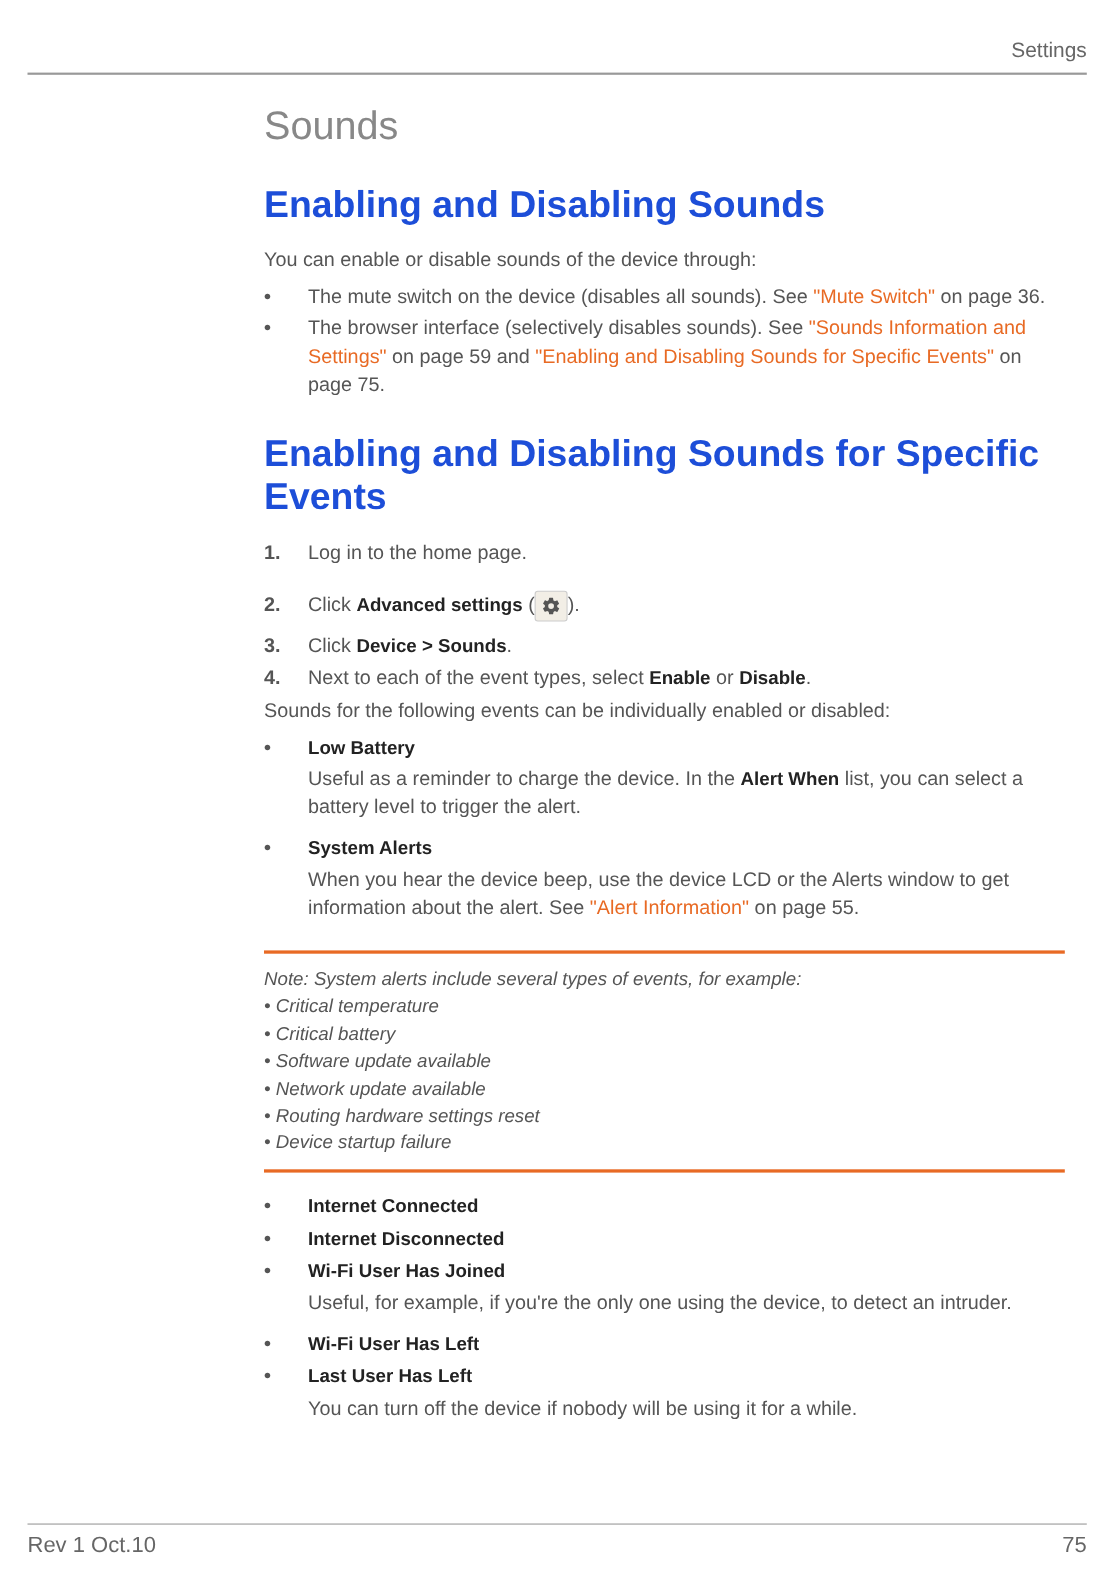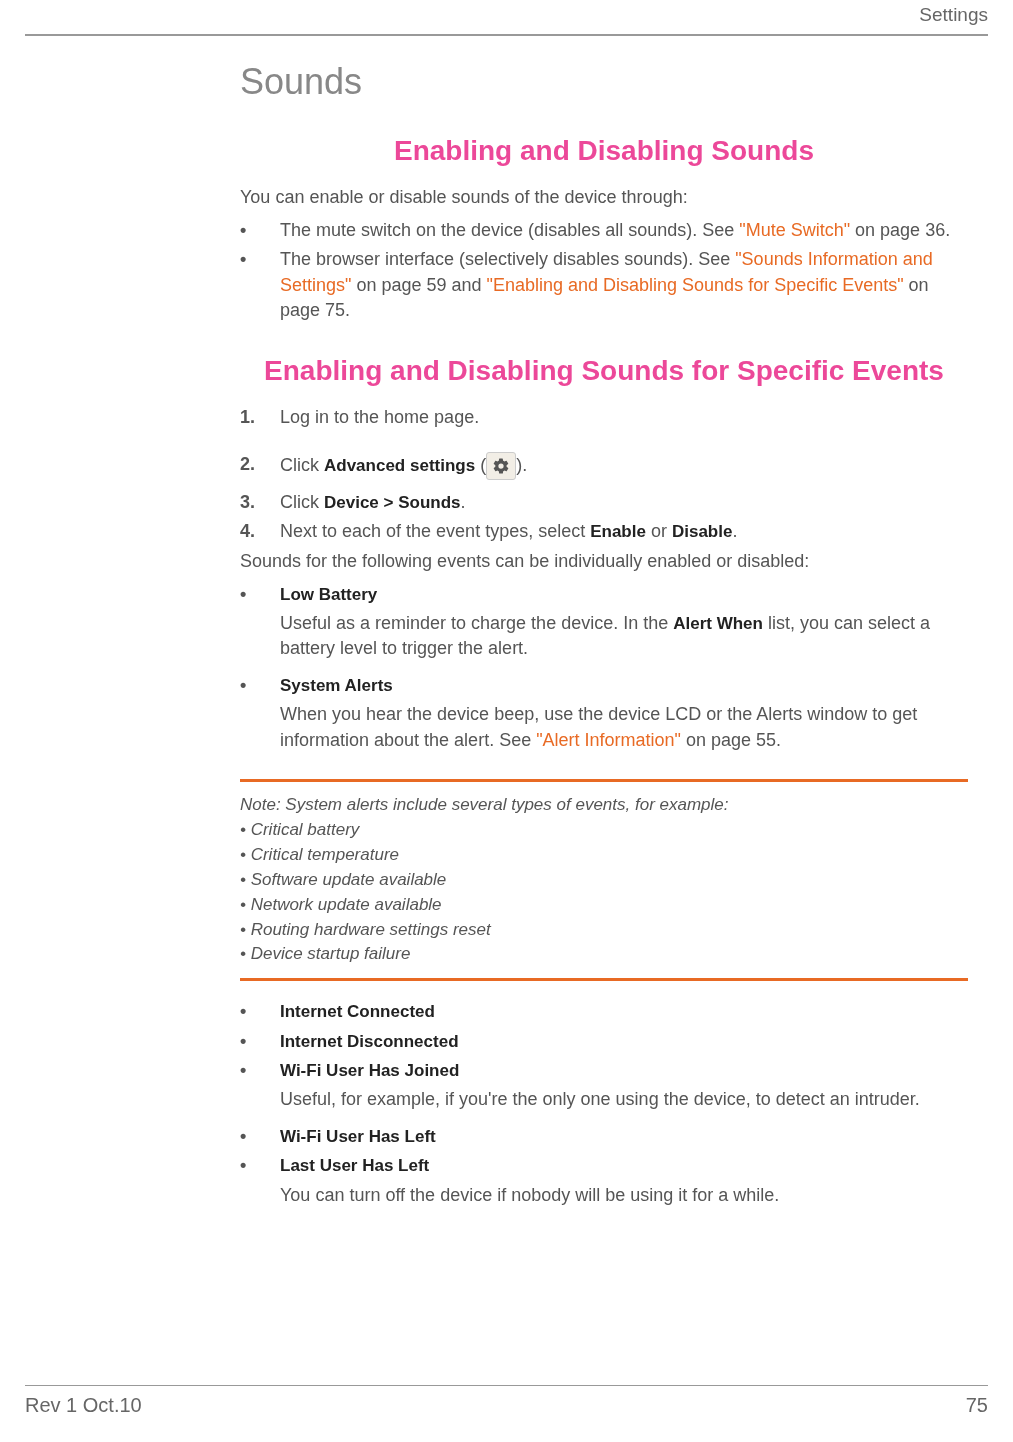--- a/index.html
+++ b/index.html
@@ -5,21 +5,21 @@
   body {
     font-family: Arial, Helvetica, sans-serif;
     font-size: 18px;
     color: #555;
     margin: 0;
     padding: 0;
     background: #fff;
     width: 1013px;
   }
   .page {
-    padding: 4px 25px 20px 25px;
+    padding: 36px 25px 20px 25px;
     height: 1442px;
     box-sizing: border-box;
     position: relative;
   }
   .header-right {
     text-align: right;
     font-size: 19px;
     color: #666;
     padding-bottom: 8px;
   }
@@ -32,25 +32,24 @@
     margin-left: 215px;
     margin-right: 20px;
   }
   h1 {
     font-size: 36px;
     font-weight: normal;
     color: #888;
     margin: 0 0 32px 0;
   }
   h2 {
-    font-size: 28px;
-    font-weight: bold;
-    color: #ec4899;
+    font-size: 34px;
+    font-weight: bold;
+    color: #1d4ed8;
     margin: 32px 0 18px 0;
-    text-align: center;
   }
   p.lead {
     margin: 0 0 8px 0;
     line-height: 1.4;
   }
   ul.dot, ol.num {
     margin: 4px 0 4px 0;
     padding-left: 0;
     list-style: none;
   }
@@ -214,22 +213,22 @@
             <span>When you hear the device beep, use the device LCD or the Alerts window to get information about the alert. See </span><a class="ref" href="#">"Alert Information"</a><span> on page 55.</span>
           </div>
         </span>
       </li>
     </ul>
 
     <div class="note-block">
       <hr class="note-rule">
       <div class="note-text">
         <span class="note-line">Note:  System alerts include several types of events, for example:</span>
+        <span class="note-line">•  Critical temperature</span>
         <span class="note-line">•  Critical battery</span>
-        <span class="note-line">•  Critical temperature</span>
         <span class="note-line">•  Software update available</span>
         <span class="note-line">•  Network update available</span>
         <span class="note-line">•  Routing hardware settings reset</span>
         <span class="note-line">•  Device startup failure</span>
       </div>
       <hr class="note-rule" style="margin-top:12px;margin-bottom:6px;">
     </div>
 
     <ul class="dot">
       <li>

